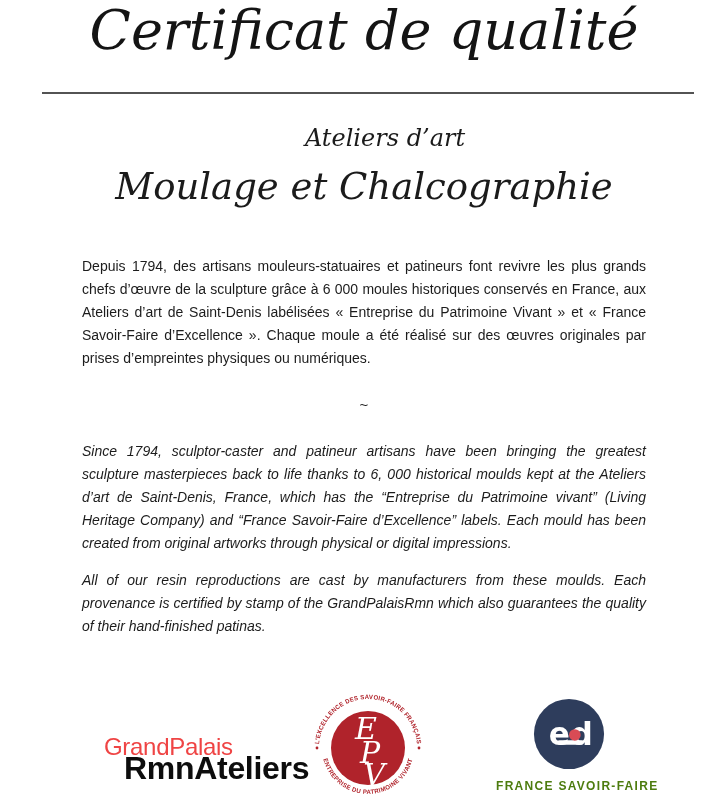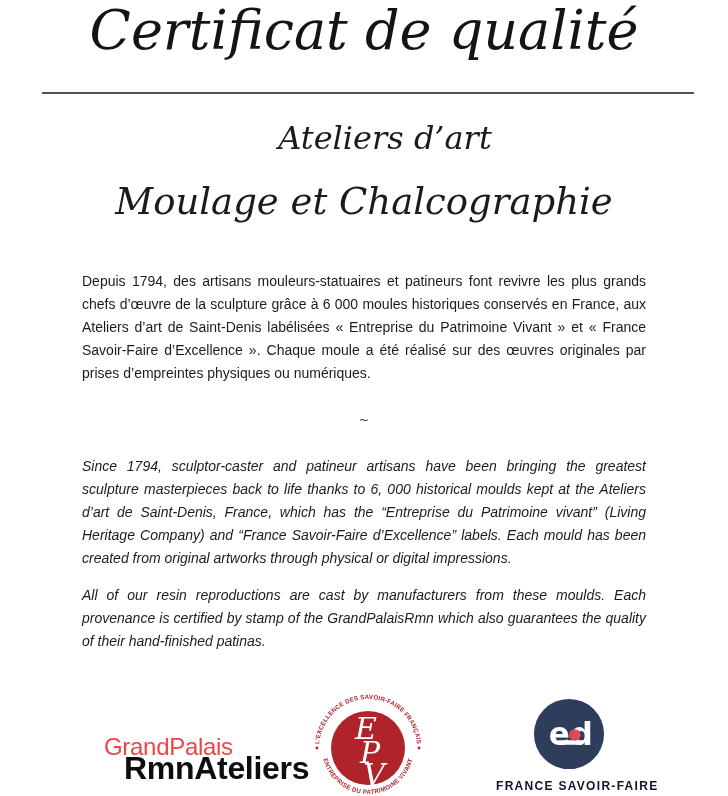--- a/index.html
+++ b/index.html
@@ -9,22 +9,22 @@
   }
   .title {
     margin:-12px 0 0 0; text-align:center; line-height:86px; font-size:54px;
     font-family:"DejaVu Serif", serif; font-style:italic; color:#141414;
     white-space:nowrap;
   }
   .rule {
     border:none; border-top:2px solid #535353; margin:18px 34px 0 42px;
   }
   .subtitle { text-align:center; font-family:"DejaVu Serif", serif; font-style:italic; color:#1b1b1b; }
-  .subtitle-line1 { margin-top:22px; font-size:32px; line-height:44px;padding-left:42px; }
-  .subtitle-line2 { margin-top:20px;  font-size:37px; line-height:44px; }
+  .subtitle-line1 { margin-top:22px; font-size:24px; line-height:44px;padding-left:42px; }
+  .subtitle-line2 { margin-top:5px;  font-size:37px; line-height:44px; }
   .body-text {
     margin:46px 68px 0 68px; font-size:14px; line-height:23px;
     text-align:justify; color:#1c1c1c;
   }
   .body-text p { margin:14px; }
   .para-fr1 { margin-bottom:14px !important; }
   .tilde { text-align:center; height:42px; line-height:42px; font-size:15px; color:#1c1c1c; }
   .para-en { font-style:italic; }
   .para-en1 { margin-bottom:14px !important; }
 
@@ -90,21 +90,21 @@
   </svg>
 
   <div class="logo-fsfe">
     <svg width="74" height="74" viewBox="0 0 76 76">
       <circle cx="38" cy="38" r="36" fill="#2e3d5c"></circle>
       <text x="28" y="49" font-size="32" font-weight="bold" fill="#ffffff" text-anchor="middle" font-family="DejaVu Sans, sans-serif">e</text>
       <text x="51" y="49" font-size="32" font-weight="bold" fill="#ffffff" text-anchor="middle" font-family="DejaVu Sans, sans-serif">d</text>
       <rect x="26" y="44.5" width="27" height="4.5" rx="2" fill="#ffffff"></rect>
       <circle cx="44" cy="39" r="6" fill="#d94b55"></circle>
     </svg>
-    <div class="fsfe-line1" style="color:#0f172a;text-align:center;">FRANCE SAVOIR-FAIRE</div>
+    <div class="fsfe-line1" style="color:#4d7c0f;text-align:center;">FRANCE SAVOIR-FAIRE</div>
     <div class="fsfe-line2" style="color:#2e3d5c;">
       <span>D'EXCELLENCE</span>
       <svg width="15" height="13" viewBox="0 0 15 13">
         <polygon points="0,11 5,0 7.5,6 13,1.5 10.5,12 4,9" fill="#c08a3e"></polygon>
       </svg>
     </div>
   </div>
 
 </div>
 

